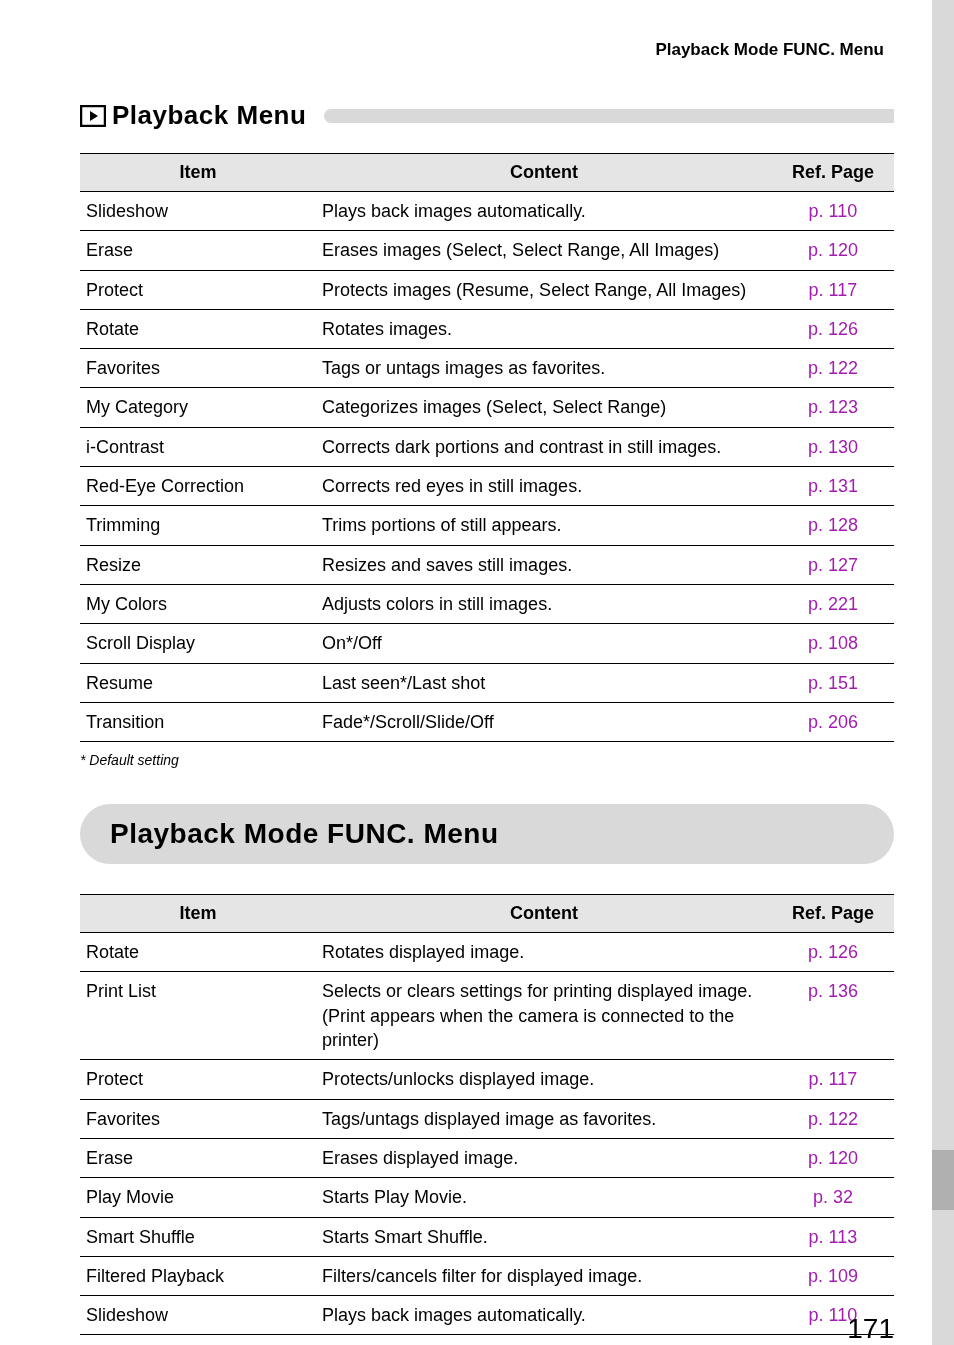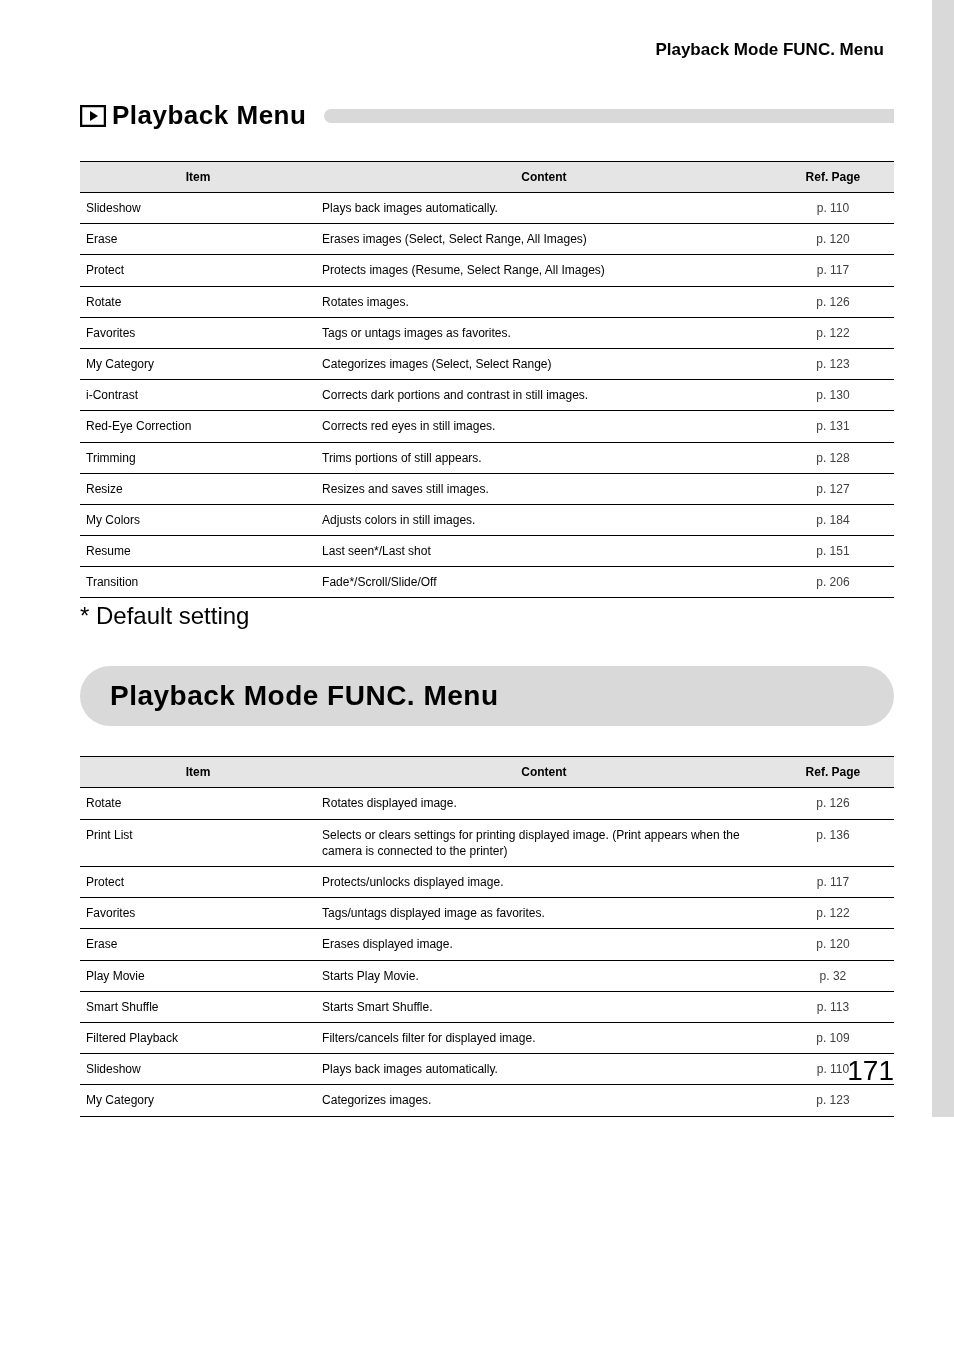--- a/index.html
+++ b/index.html
@@ -33,21 +33,21 @@
   .header-label {
     font-weight: bold;
     font-size: 17px;
     text-align: right;
     padding-right: 10px;
     margin-bottom: 40px;
   }
   .section-bar {
     display: flex;
     align-items: center;
-    margin-bottom: 30px;
+    margin-bottom: 22px;
   }
   .section-bar .icon {
     display: inline-flex;
     align-items: center;
     margin-right: 6px;
   }
   .section-bar .title-text {
     font-weight: 900;
     font-size: 26px;
     font-family: Arial Black, Arial, sans-serif;
@@ -69,21 +69,21 @@
   }
   .pill .pill-text {
     font-weight: 900;
     font-size: 28px;
     font-family: Arial Black, Arial, sans-serif;
     letter-spacing: 0.5px;
   }
   table {
     width: 100%;
     border-collapse: collapse;
-    font-size: 12px;
+    font-size: 18px;
   }
   th {
     background: #e5e5e5;
     border-top: 1.5px solid #000;
     border-bottom: 1.5px solid #000;
     padding: 8px 6px;
     font-weight: bold;
     text-align: center;
   }
   th.item-col { width: 29%; }
@@ -91,26 +91,27 @@
   th.ref-col { width: 15%; }
   td {
     border-bottom: 1px solid #000;
     padding: 7px 6px;
     vertical-align: top;
     line-height: 1.35;
   }
   td.item { font-weight: normal; }
   td.ref {
     text-align: center;
-    color: #404040;
+    color: #a21caf;
   }
   .footnote {
-    font-size: 24px;
-    margin-top: 4px;
+    font-size: 14px;
+    margin-top: 10px;
     margin-bottom: 36px;
+    font-style: italic;
   }
   .page-num {
     position: absolute;
     bottom: 30px;
     right: 60px;
     font-size: 28px;
   }
 </style>
 </head>
 <body>
@@ -189,21 +190,26 @@
           <td class="ref">p. 128</td>
         </tr>
         <tr>
           <td class="item">Resize</td>
           <td>Resizes and saves still images.</td>
           <td class="ref">p. 127</td>
         </tr>
         <tr>
           <td class="item">My Colors</td>
           <td>Adjusts colors in still images.</td>
-          <td class="ref">p. 184</td>
+          <td class="ref">p. 221</td>
+        </tr>
+        <tr>
+          <td class="item">Scroll Display</td>
+          <td>On*/Off</td>
+          <td class="ref">p. 108</td>
         </tr>
         <tr>
           <td class="item">Resume</td>
           <td>Last seen*/Last shot</td>
           <td class="ref">p. 151</td>
         </tr>
         <tr>
           <td class="item">Transition</td>
           <td>Fade*/Scroll/Slide/Off</td>
           <td class="ref">p. 206</td>

